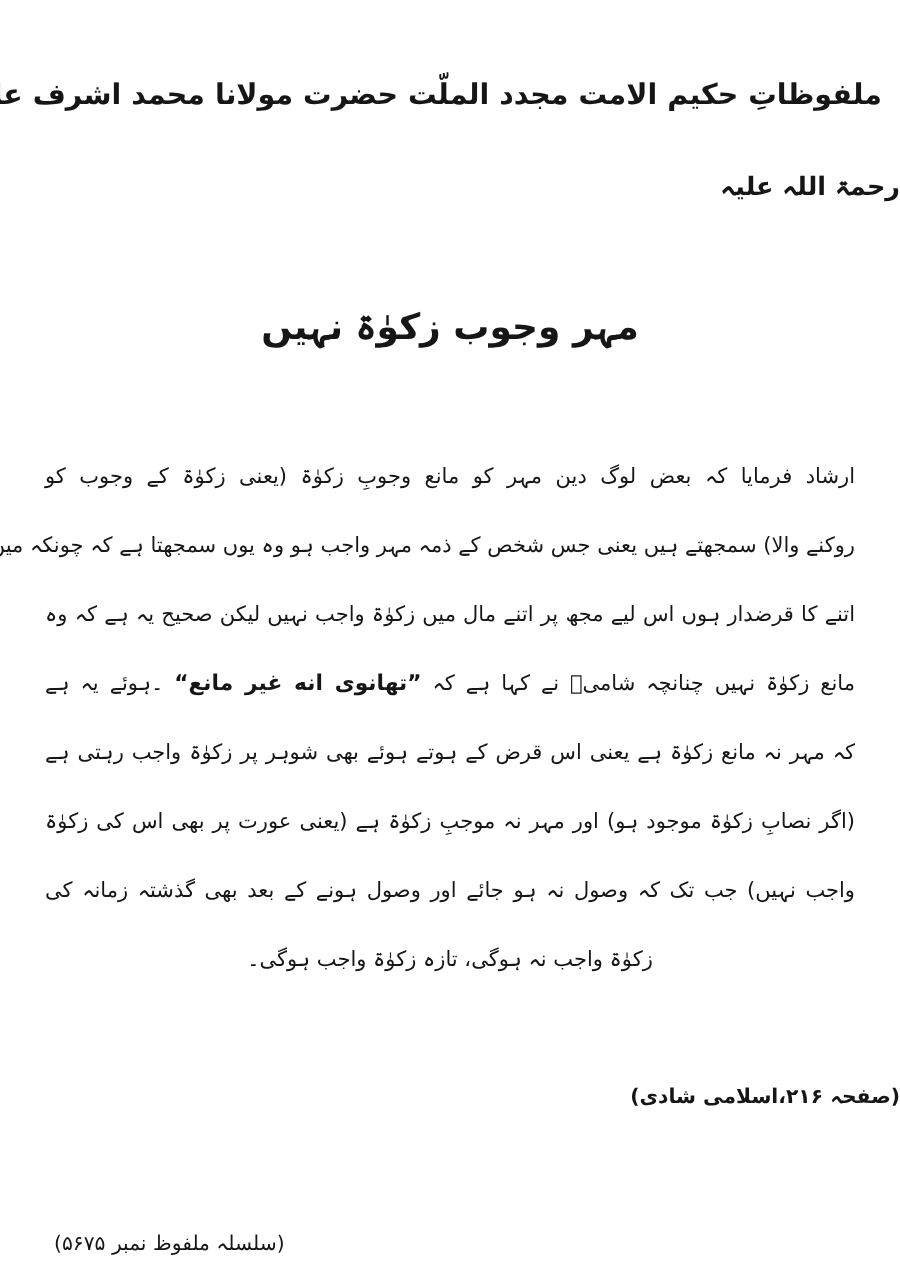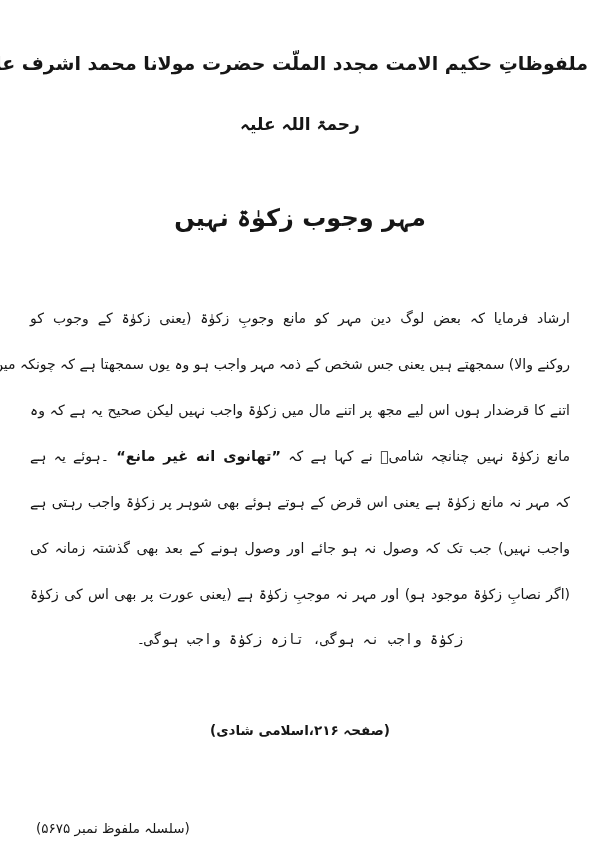--- a/index.html
+++ b/index.html
@@ -26,21 +26,21 @@
     font-size: 19px;
     font-weight: bold;
     white-space: nowrap;
     letter-spacing: 0.5px;
   }
   .header-line2 {
     position: absolute;
     top: 114px;
     left: 0;
     right: 0;
-    text-align: center;
+    text-align: right;
     font-size: 17px;
     font-weight: bold;
   }
   .doc-title {
     position: absolute;
     top: 204px;
     left: 0;
     right: 0;
     text-align: center;
     font-size: 24px;
@@ -57,32 +57,31 @@
     height: 46px;
     font-size: 14px;
     white-space: nowrap;
     text-align: justify;
     text-align-last: justify;
     overflow: visible;
   }
   .body-line.last {
     text-align: center;
     text-align-last: center;
-    font-family: Liberation Mono, monospace;
   }
   .arabic-quote {
     font-weight: bold;
     font-size: 14.5px;
   }
   .footer-ref {
     position: absolute;
     top: 722px;
     left: 0;
     right: 0;
-    text-align: center;
+    text-align: right;
     font-size: 13.5px;
     font-weight: bold;
   }
   .footer-series {
     position: absolute;
     top: 776px;
     right: 0;
     left: 0;
     padding-left: 36px;
     box-sizing: border-box;
@@ -102,22 +101,22 @@
   <div class="header-line2">رحمۃ اللہ علیہ</div>
 
   <div class="doc-title">مہر وجوب زکوٰۃ نہیں</div>
 
   <div class="body-block">
     <div class="body-line">ارشاد فرمایا کہ بعض لوگ دین مہر کو مانع وجوبِ زکوٰۃ (یعنی زکوٰۃ کے وجوب کو</div>
     <div class="body-line">روکنے والا) سمجھتے ہیں یعنی جس شخص کے ذمہ مہر واجب ہو وہ یوں سمجھتا ہے کہ چونکہ میں</div>
     <div class="body-line">اتنے کا قرضدار ہوں اس لیے مجھ پر اتنے مال میں زکوٰۃ واجب نہیں لیکن صحیح یہ ہے کہ وہ</div>
     <div class="body-line"><span>مانع زکوٰۃ نہیں چنانچہ شامیؒ نے کہا ہے کہ </span><span class="arabic-quote">”تھانوی انه غير مانع“</span><span> ۔ہوئے یہ ہے</span></div>
     <div class="body-line">کہ مہر نہ مانع زکوٰۃ ہے یعنی اس قرض کے ہوتے ہوئے بھی شوہر پر زکوٰۃ واجب رہتی ہے</div>
+    <div class="body-line">(اگر نصابِ زکوٰۃ موجود ہو) اور مہر نہ موجبِ زکوٰۃ ہے (یعنی عورت پر بھی اس کی زکوٰۃ</div>
     <div class="body-line">واجب نہیں) جب تک کہ وصول نہ ہو جائے اور وصول ہونے کے بعد بھی گذشتہ زمانہ کی</div>
-    <div class="body-line">(اگر نصابِ زکوٰۃ موجود ہو) اور مہر نہ موجبِ زکوٰۃ ہے (یعنی عورت پر بھی اس کی زکوٰۃ</div>
     <div class="body-line last">زکوٰۃ واجب نہ ہوگی، تازہ زکوٰۃ واجب ہوگی۔</div>
   </div>
 
   <div class="footer-ref">(صفحہ ۲۱۶،اسلامی شادی)</div>
 
   <div class="footer-series">(سلسلہ ملفوظ نمبر ۵۶۷۵)</div>
 
 </div>
 
 </body></html>

